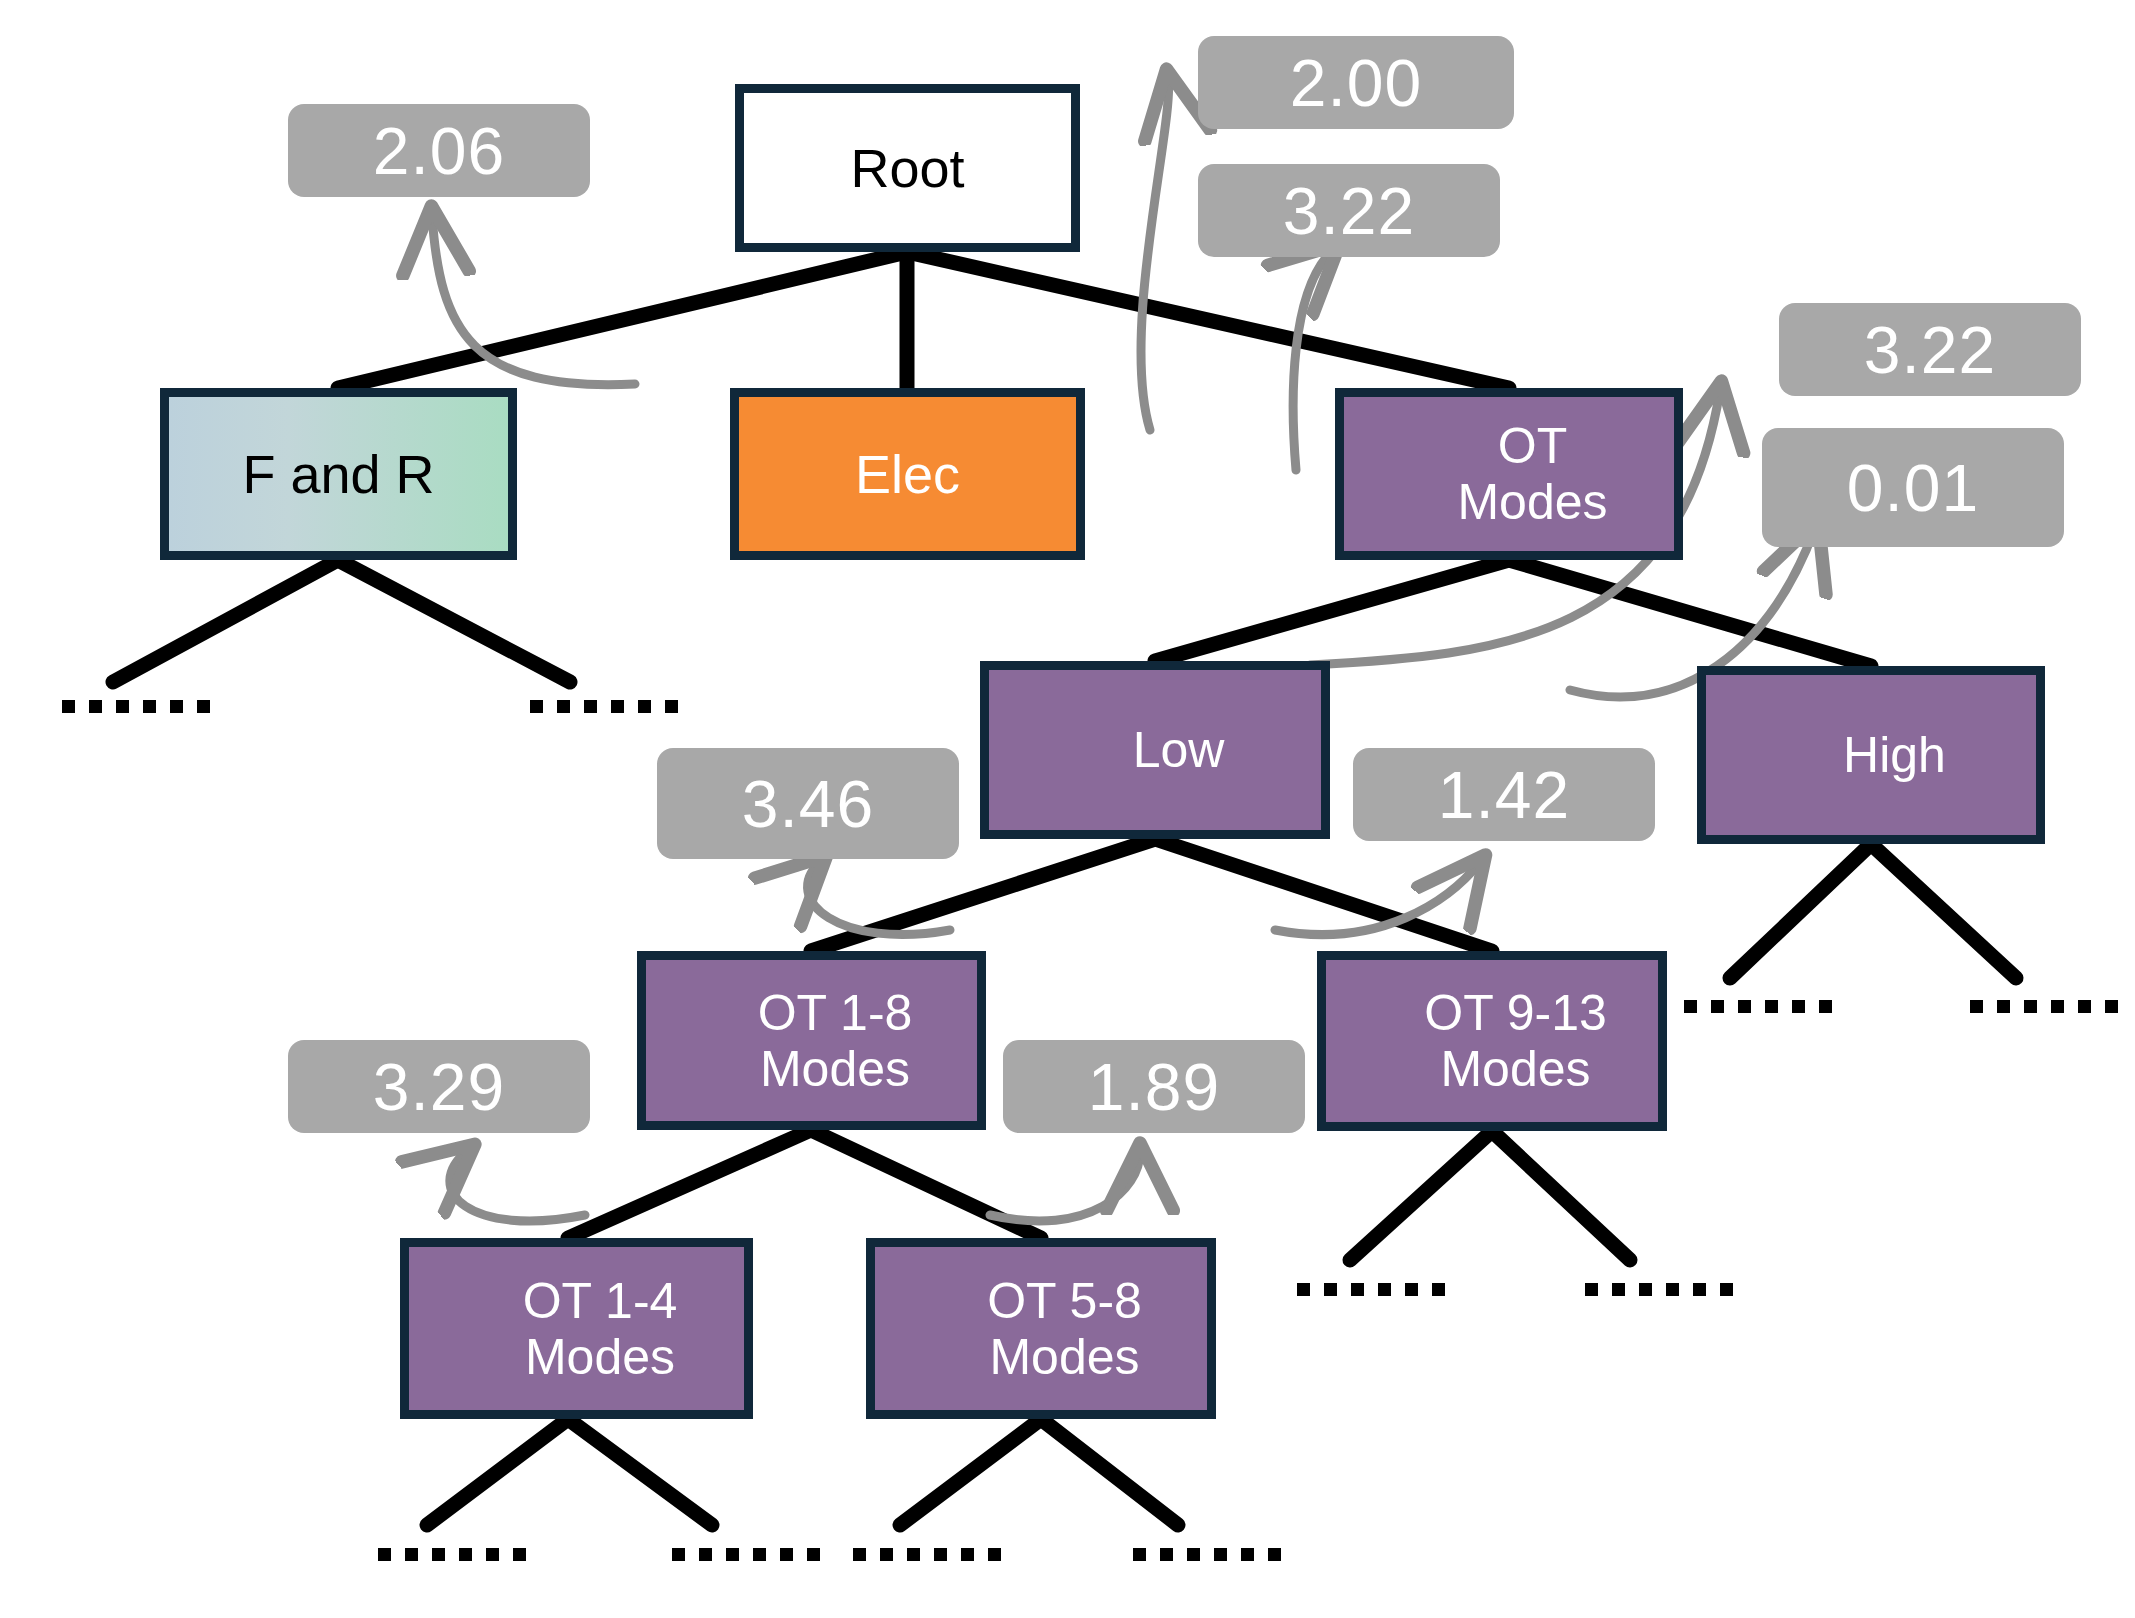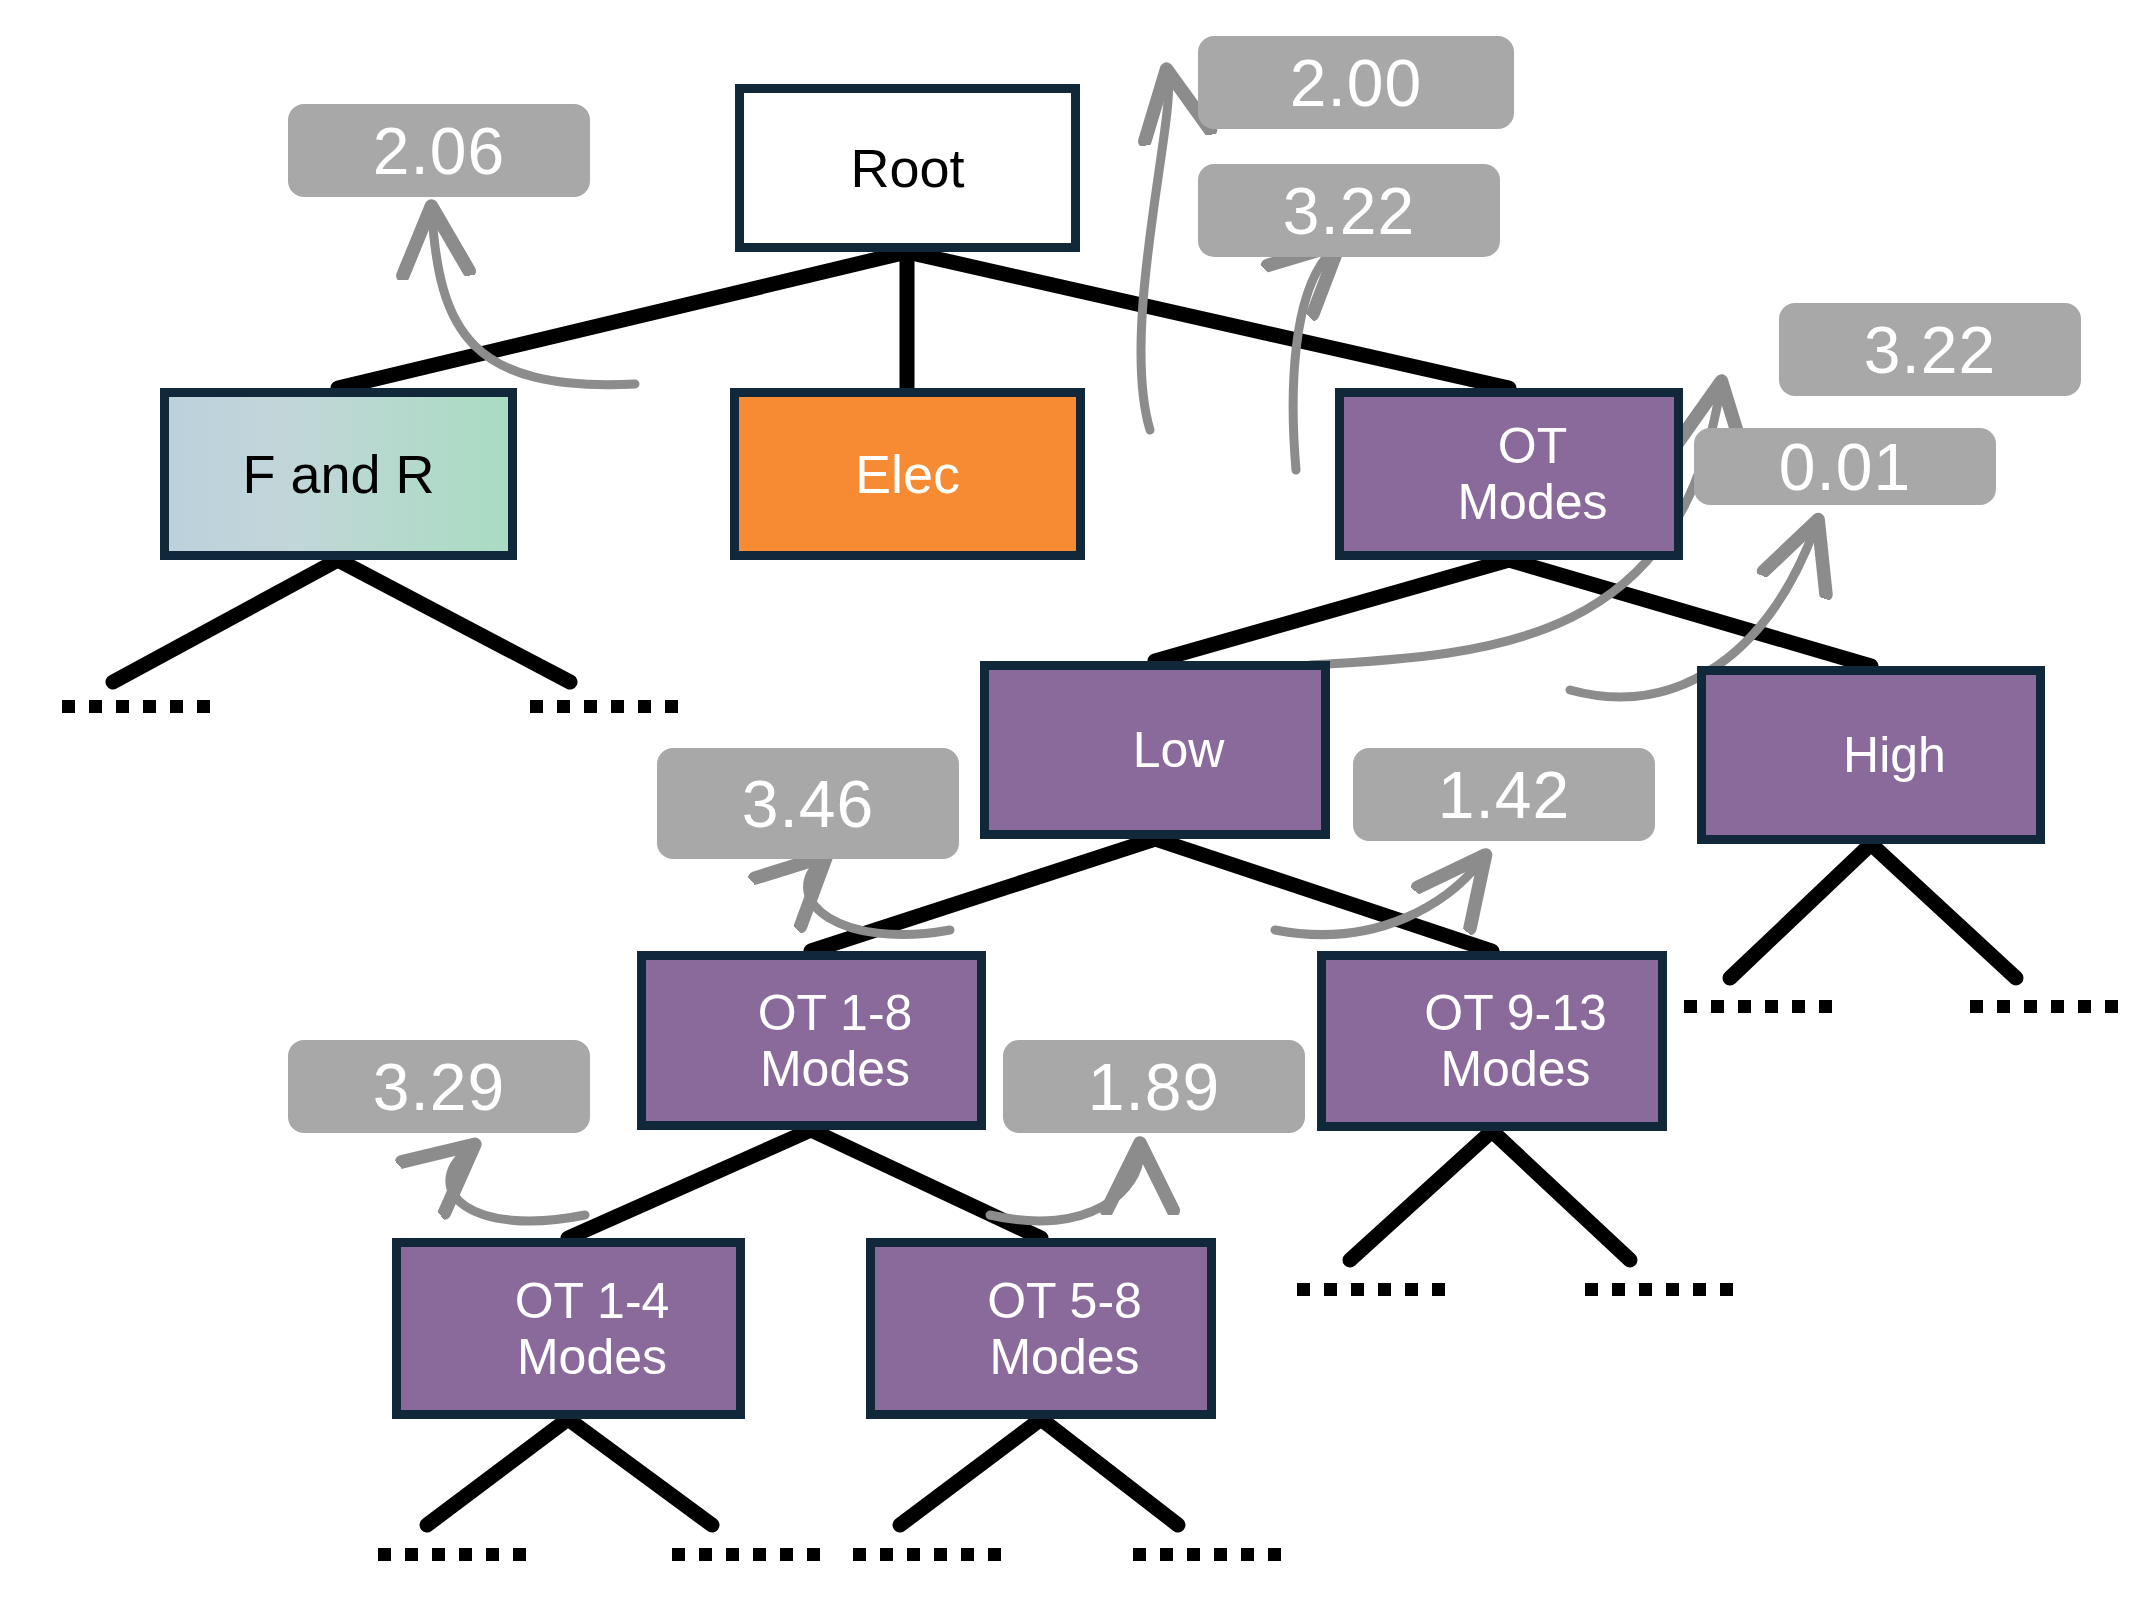--- a/index.html
+++ b/index.html
@@ -173,39 +173,39 @@
   <div class="node-box node-purple" style="left:637px; top:951px; width:349px; height:179px;">
     <span class="node-label">OT 1-8
 Modes</span>
   </div>
 
   <div class="node-box node-purple" style="left:1317px; top:951px; width:350px; height:180px;">
     <span class="node-label">OT 9-13
 Modes</span>
   </div>
 
-  <div class="node-box node-purple" style="left:392px; top:1238px; width:353px; height:181px;">
+  <div class="node-box node-purple" style="left:400px; top:1238px; width:353px; height:181px;">
     <span class="node-label">OT 1-4
 Modes</span>
   </div>
 
   <div class="node-box node-purple" style="left:866px; top:1238px; width:350px; height:181px;">
     <span class="node-label">OT 5-8
 Modes</span>
   </div>
 
   <div class="value-badge" style="left:288px; top:104px; width:302px; height:93px;">2.06</div>
 
   <div class="value-badge" style="left:1198px; top:36px; width:316px; height:93px;">2.00</div>
 
   <div class="value-badge" style="left:1198px; top:164px; width:302px; height:93px;">3.22</div>
 
   <div class="value-badge" style="left:1779px; top:303px; width:302px; height:93px;">3.22</div>
 
-  <div class="value-badge" style="left:1694px; top:428px; width:302px; height:77px;">0.01</div>
+  <div class="value-badge" style="left:1762px; top:428px; width:302px; height:119px;">0.01</div>
 
   <div class="value-badge" style="left:657px; top:748px; width:302px; height:111px;">3.46</div>
 
   <div class="value-badge" style="left:1353px; top:748px; width:302px; height:93px;">1.42</div>
 
   <div class="value-badge" style="left:288px; top:1040px; width:302px; height:93px;">3.29</div>
 
   <div class="value-badge" style="left:1003px; top:1040px; width:302px; height:93px;">1.89</div>
 
   <div class="ellipsis" style="left:62px; top:700px;">

